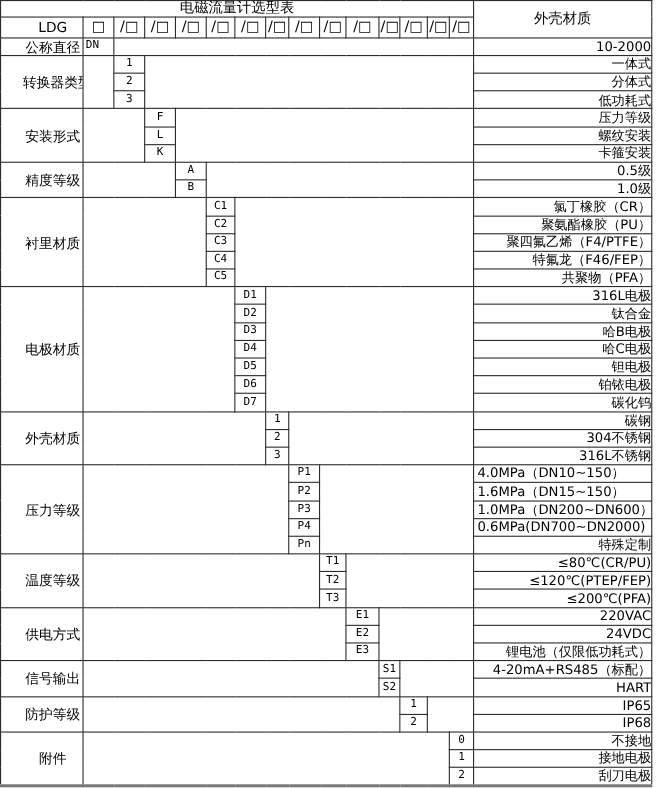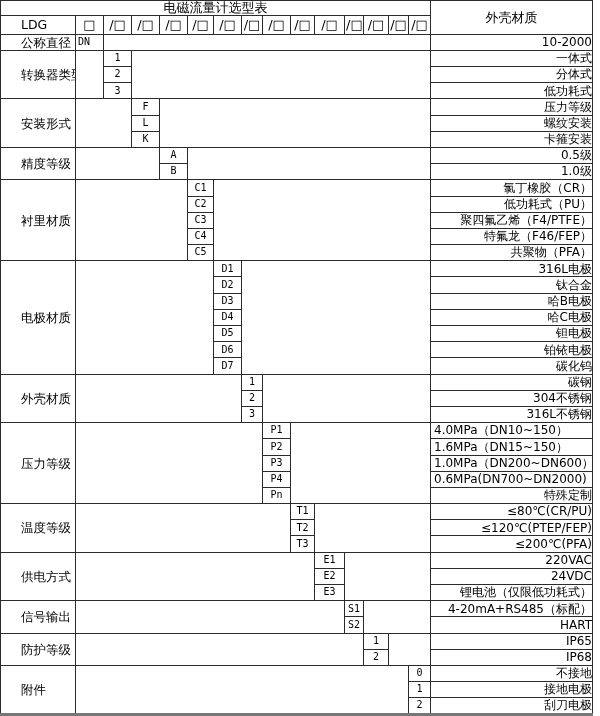--- a/index.html
+++ b/index.html
@@ -3,21 +3,21 @@
 <meta charset="utf-8">
 <style>
   html,body{margin:0;padding:0;background:#fff;width:600px;}
   body{font-family:"DejaVu Sans","Liberation Sans",sans-serif;color:#000;}
   table{border-collapse:collapse;table-layout:fixed;width:592px;border:1px solid #222;border-bottom:3px solid #777;}
   td{border:1px solid #2b2b2b;padding:0;overflow:hidden;white-space:nowrap;line-height:1.05;vertical-align:middle;}
   tr.title-row{height:14px;padding-left:20px;}
   tr.title-row td{font-size:13px;text-align:center;}
   tr.ldg-row{height:19px;}
   tr.option-row{height:16.2px;}
-  .label-cell{text-align:left;padding-left:20px;font-size:12.5px;}
+  .label-cell{text-align:center;padding-left:20px;font-size:12.5px;}
   .box-cell{text-align:center;font-size:13px;padding:0 1px;}
   .code-cell{text-align:center;font-size:10px;font-family:"DejaVu Sans Mono","Liberation Mono",monospace;}
   .code-cell.left{text-align:left;padding-left:2px;}
   .desc-cell{text-align:right;font-size:12px;}
   .desc-cell.left{text-align:left;padding-left:3px;margin-left:24px;}
   .filler{border-top:1px solid #2b2b2b;border-bottom:1px solid #2b2b2b;}
   .desc-header{font-size:13px;text-align:center;}
 </style>
 </head>
 <body>
@@ -112,21 +112,21 @@
       </tr>
       <tr class="option-row">
         <td class="label-cell" rowspan="5">衬里材质</td>
         <td class="filler" rowspan="5" colspan="4"></td>
         <td class="code-cell">C1</td>
         <td class="filler" rowspan="5" colspan="9"></td>
         <td class="desc-cell">氯丁橡胶（CR）</td>
       </tr>
       <tr class="option-row">
         <td class="code-cell">C2</td>
-        <td class="desc-cell">低功耗式（PU）</td>
+        <td class="desc-cell">聚氨酯橡胶（PU）</td>
       </tr>
       <tr class="option-row">
         <td class="code-cell">C3</td>
         <td class="desc-cell">聚四氟乙烯（F4/PTFE）</td>
       </tr>
       <tr class="option-row">
         <td class="code-cell">C4</td>
         <td class="desc-cell">特氟龙（F46/FEP）</td>
       </tr>
       <tr class="option-row">

